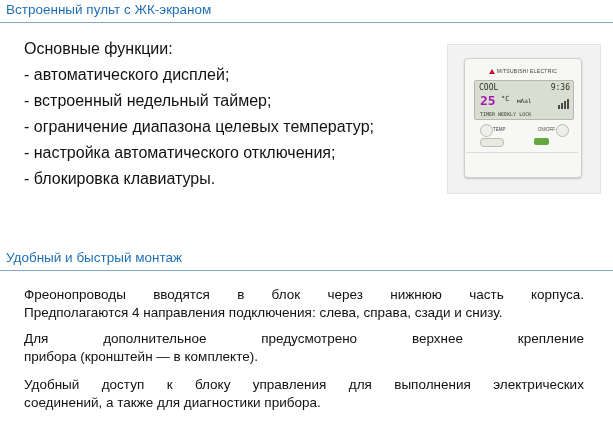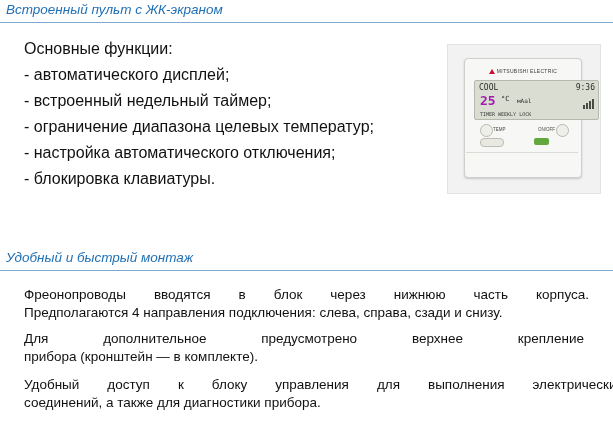--- a/index.html
+++ b/index.html
@@ -21,21 +21,20 @@
     height: 421px;
   }
 
   
   .section-title {
     position: absolute;
     font-size: 13.5px;
     color: #1f6fb5;
     font-family: "Liberation Sans", sans-serif;
     white-space: nowrap;
-    font-style: italic;
   }
   .section-rule {
     position: absolute;
     height: 1px;
     background: #7fa9d0;
   }
 
   #sec1-title { left: 6px; top: 2px; }
   #sec1-rule  { left: 0px; top: 22px; width: 613px; }
 
@@ -100,21 +99,20 @@
   }
   .lcd {
     position: absolute;
     left: 474px;
     top: 80px;
     width: 98px;
     height: 38px;
     background: #d9ddd2;
     border: 1px solid #b4b8ad;
     border-radius: 2px;
-    padding-left: 25px;
   }
   .lcd-row-top {
     position: absolute;
     left: 4px; top: 2px;
     right: 3px;
     font-size: 8px;
     font-family: "DejaVu Sans Mono", monospace;
     color: #2b2e28;
     display: flex;
     justify-content: space-between;
@@ -207,21 +205,20 @@
     line-height: 18px;
     color: #111111;
     text-align: justify;
   }
   #p1 { left: 24px; top: 286px; width: 560px; }
   #p2 { left: 24px; top: 330px; width: 560px; }
   #p3 { left: 24px; top: 376px; width: 560px; }
   .jline {
     display: block;
     white-space: nowrap;
-    gap: 28px;
   }
   .jline.spread {
     display: flex;
     justify-content: space-between;
   }
 </style>
 </head>
 <body>
 
 <div class="page">

